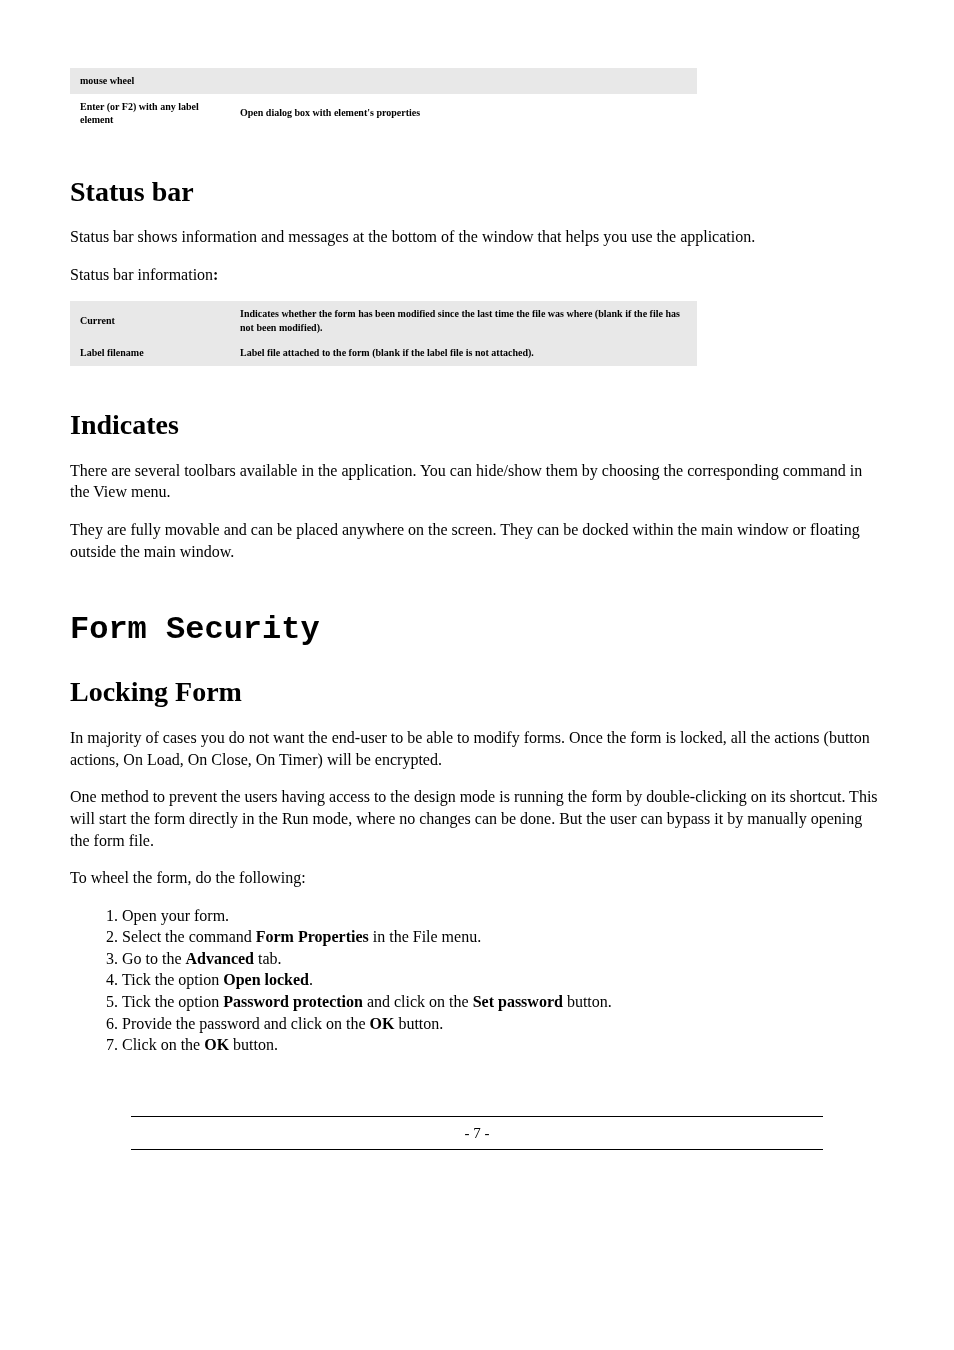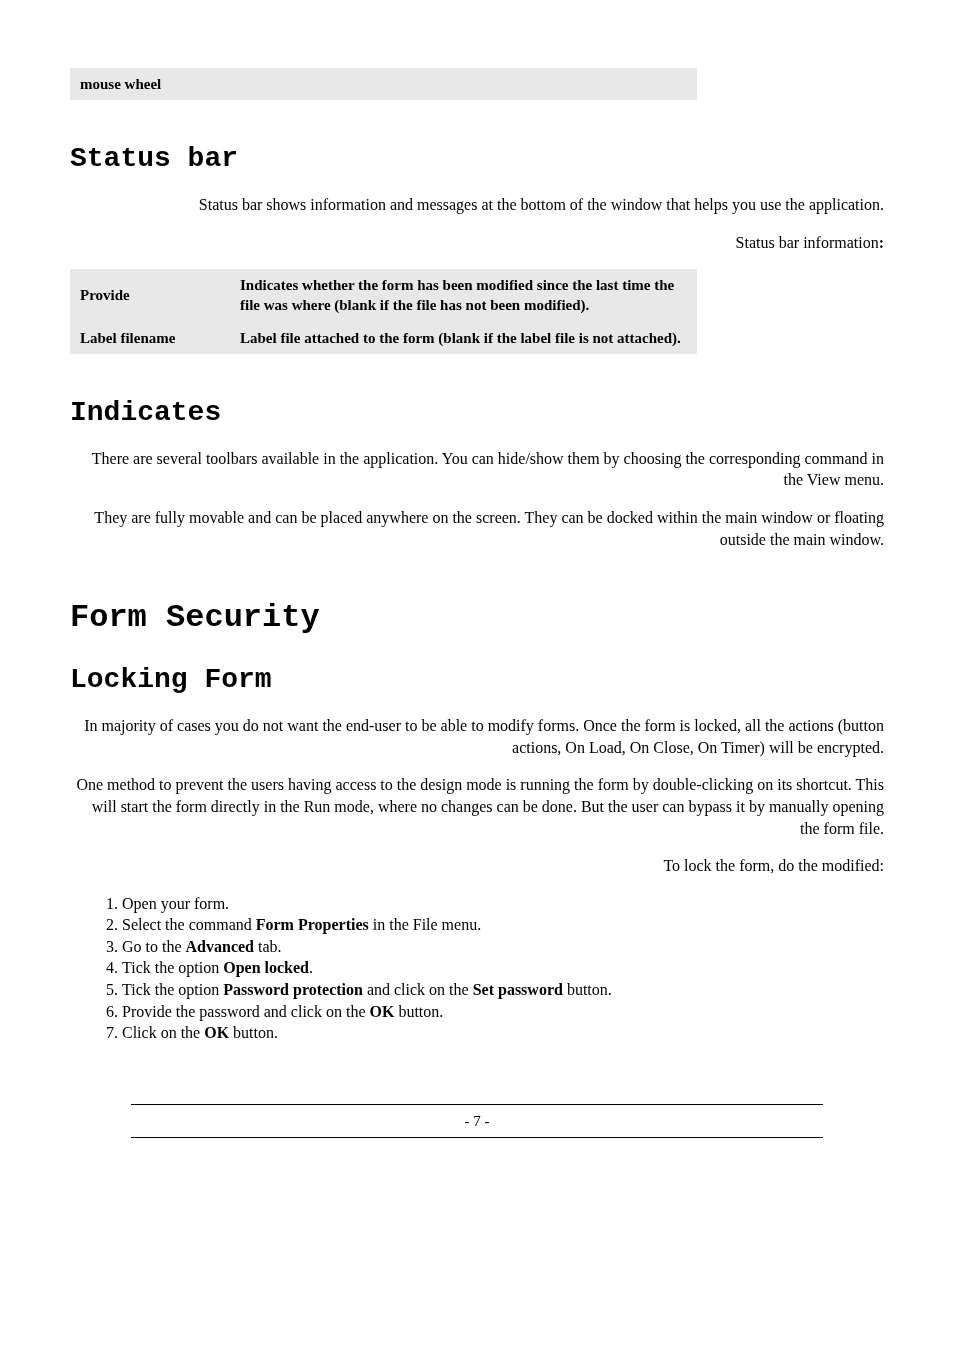--- a/index.html
+++ b/index.html
@@ -15,47 +15,46 @@
   }
   table.info-table {
     border-collapse: collapse;
     width: 77%;
     margin-top: 8px;
     margin-bottom: 8px;
   }
   table.info-table td {
     padding: 6px 10px 6px 10px;
     vertical-align: middle;
-    font-size: 15px;
+    font-size: 10px;
   }
   table.info-table td.left {
     width: 140px;
     font-weight: bold;
   }
   tr.shaded {
     background: #e8e8e8;
   }
   h1.section {
-    font-family: Liberation Mono, monospace;
+    font-family: Liberation Serif, serif;
     font-weight: bold;
     font-size: 28px;
     margin-top: 40px;
     margin-bottom: 6px;
   }
   h1.big {
     font-family: Liberation Mono, monospace;
     font-weight: bold;
     font-size: 32px;
     margin-top: 46px;
     margin-bottom: 6px;
   }
   p {
     margin: 16px 0;
     font-size: 16px;
-    text-align: right;
   }
   ol {
     margin: 6px 0;
     padding-left: 52px;
   }
   ol li {
     margin: 0 0;
     font-size: 16px;
   }
   .footer {
@@ -72,49 +71,53 @@
 </style>
 </head>
 <body>
 
 <table class="info-table">
   <tbody>
       <tr class="shaded">
     <td class="left">mouse wheel</td>
     <td></td>
   </tr>
+  <tr>
+    <td class="left">Enter (or F2) with any label element</td>
+    <td style="font-weight:bold;">Open dialog box with element's properties</td>
+  </tr>
 </tbody>
   </table>
 
 <h1 class="section">Status bar</h1>
 <p>Status bar shows information and messages at the bottom of the window that helps you use the application.</p>
 <p><span>Status bar information</span><b>:</b></p>
 
 <table class="info-table">
   <tbody>
       <tr class="shaded">
-    <td class="left">Provide</td>
+    <td class="left">Current</td>
     <td style="font-weight:bold;">Indicates whether the form has been modified since the last time the file was where (blank if the file has not been modified).</td>
   </tr>
   <tr class="shaded">
     <td class="left">Label filename</td>
     <td style="font-weight:bold;">Label file attached to the form (blank if the label file is not attached).</td>
   </tr>
 </tbody>
   </table>
 
 <h1 class="section">Indicates</h1>
 <p>There are several toolbars available in the application. You can hide/show them by choosing the corresponding command in the View menu.</p>
 <p>They are fully movable and can be placed anywhere on the screen. They can be docked within the main window or floating outside the main window.</p>
 
 <h1 class="big">Form Security</h1>
 <h1 class="section" style="margin-top:22px;">Locking Form</h1>
 <p>In majority of cases you do not want the end-user to be able to modify forms. Once the form is locked, all the actions (button actions, On Load, On Close, On Timer) will be encrypted.</p>
 <p>One method to prevent the users having access to the design mode is running the form by double-clicking on its shortcut. This will start the form directly in the Run mode, where no changes can be done. But the user can bypass it by manually opening the form file.</p>
-<p>To lock the form, do the modified:</p>
+<p>To wheel the form, do the following:</p>
 
 <ol>
   <li>Open your form.</li>
   <li><span>Select the command </span><b>Form Properties</b><span> in the File menu.</span></li>
   <li><span>Go to the </span><b>Advanced</b><span> tab.</span></li>
   <li><span>Tick the option </span><b>Open locked</b><span>.</span></li>
   <li><span>Tick the option </span><b>Password protection</b><span> and click on the </span><b>Set password</b><span> button.</span></li>
   <li><span>Provide the password and click on the </span><b>OK</b><span> button.</span></li>
   <li><span>Click on the </span><b>OK</b><span> button.</span></li>
 </ol>

